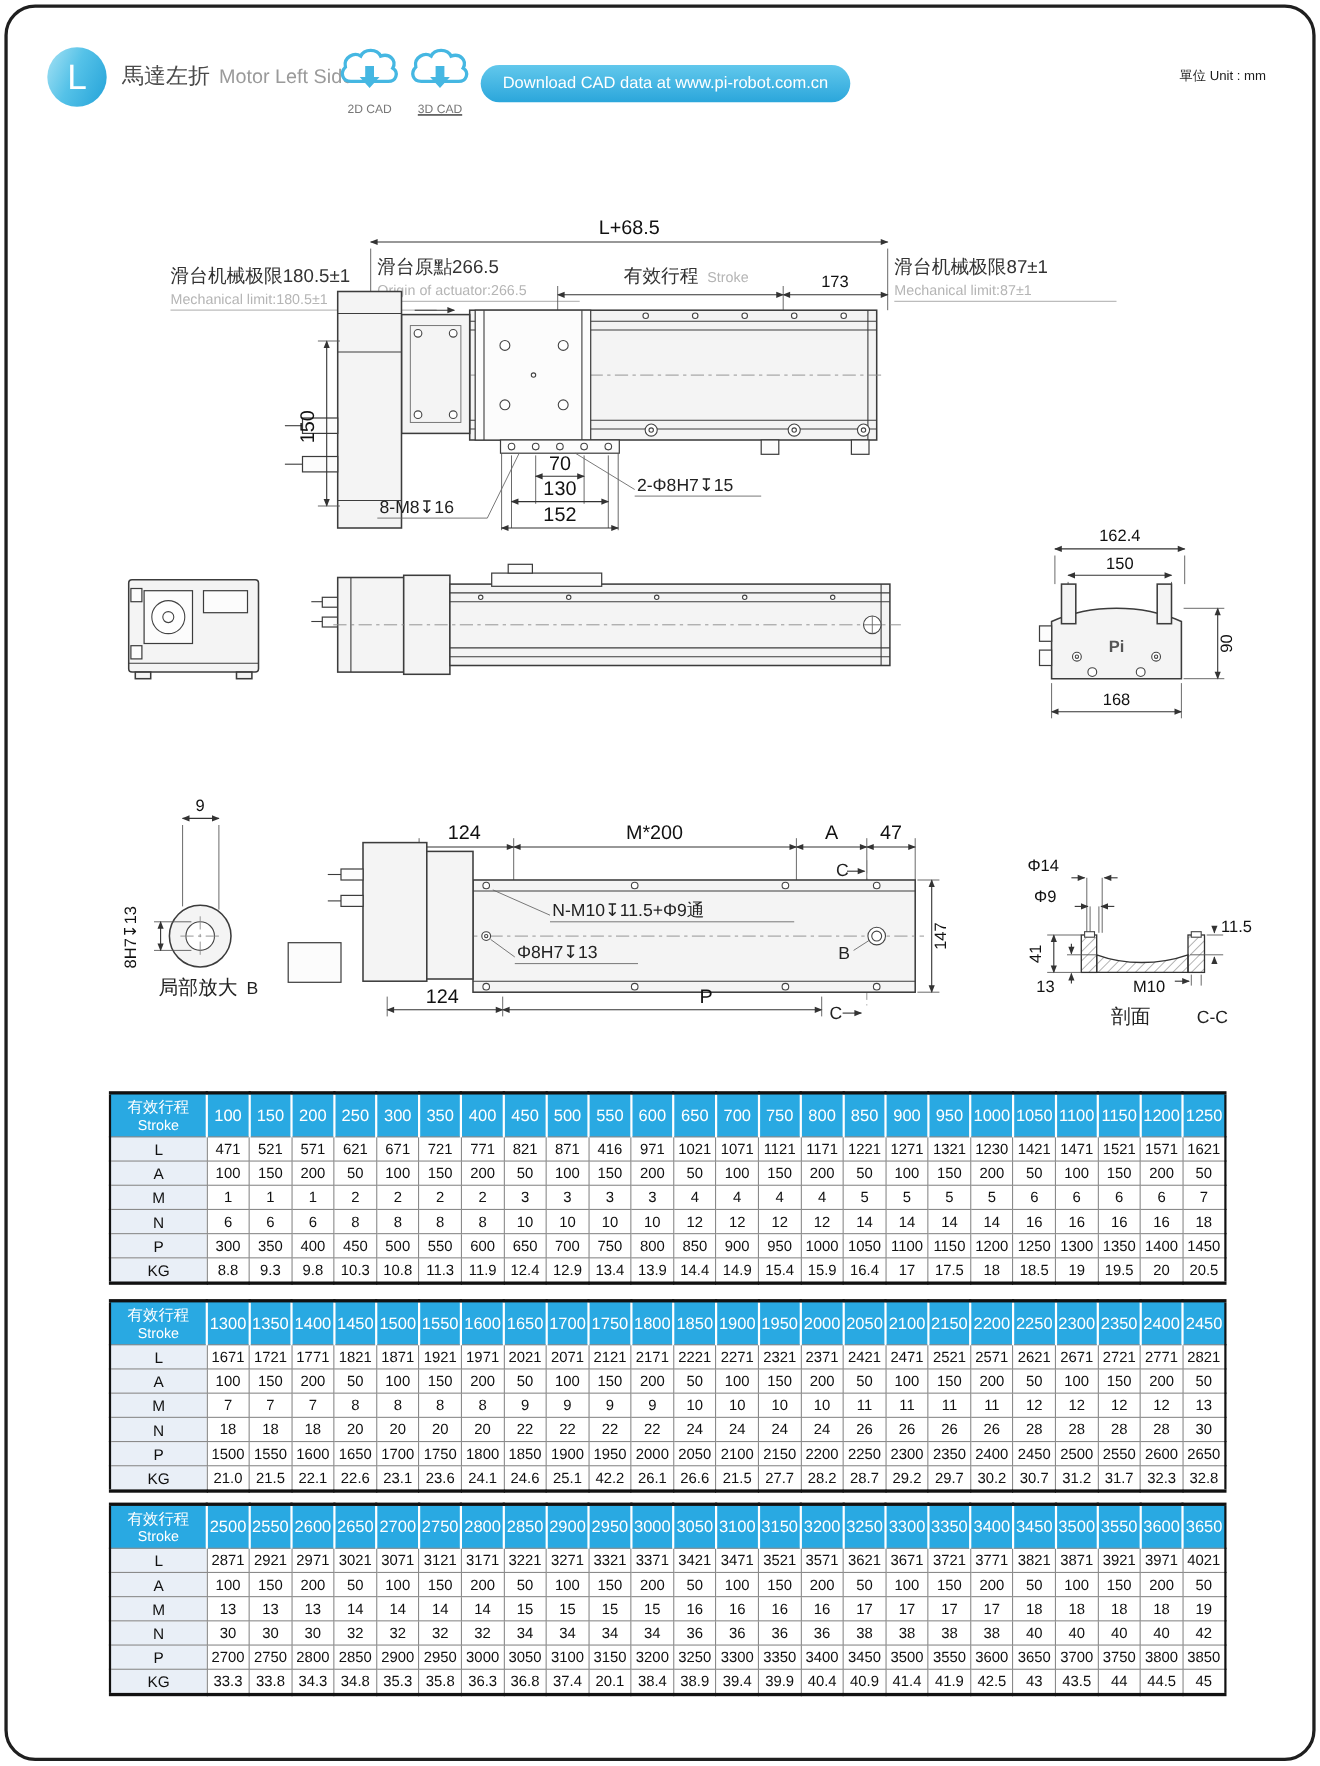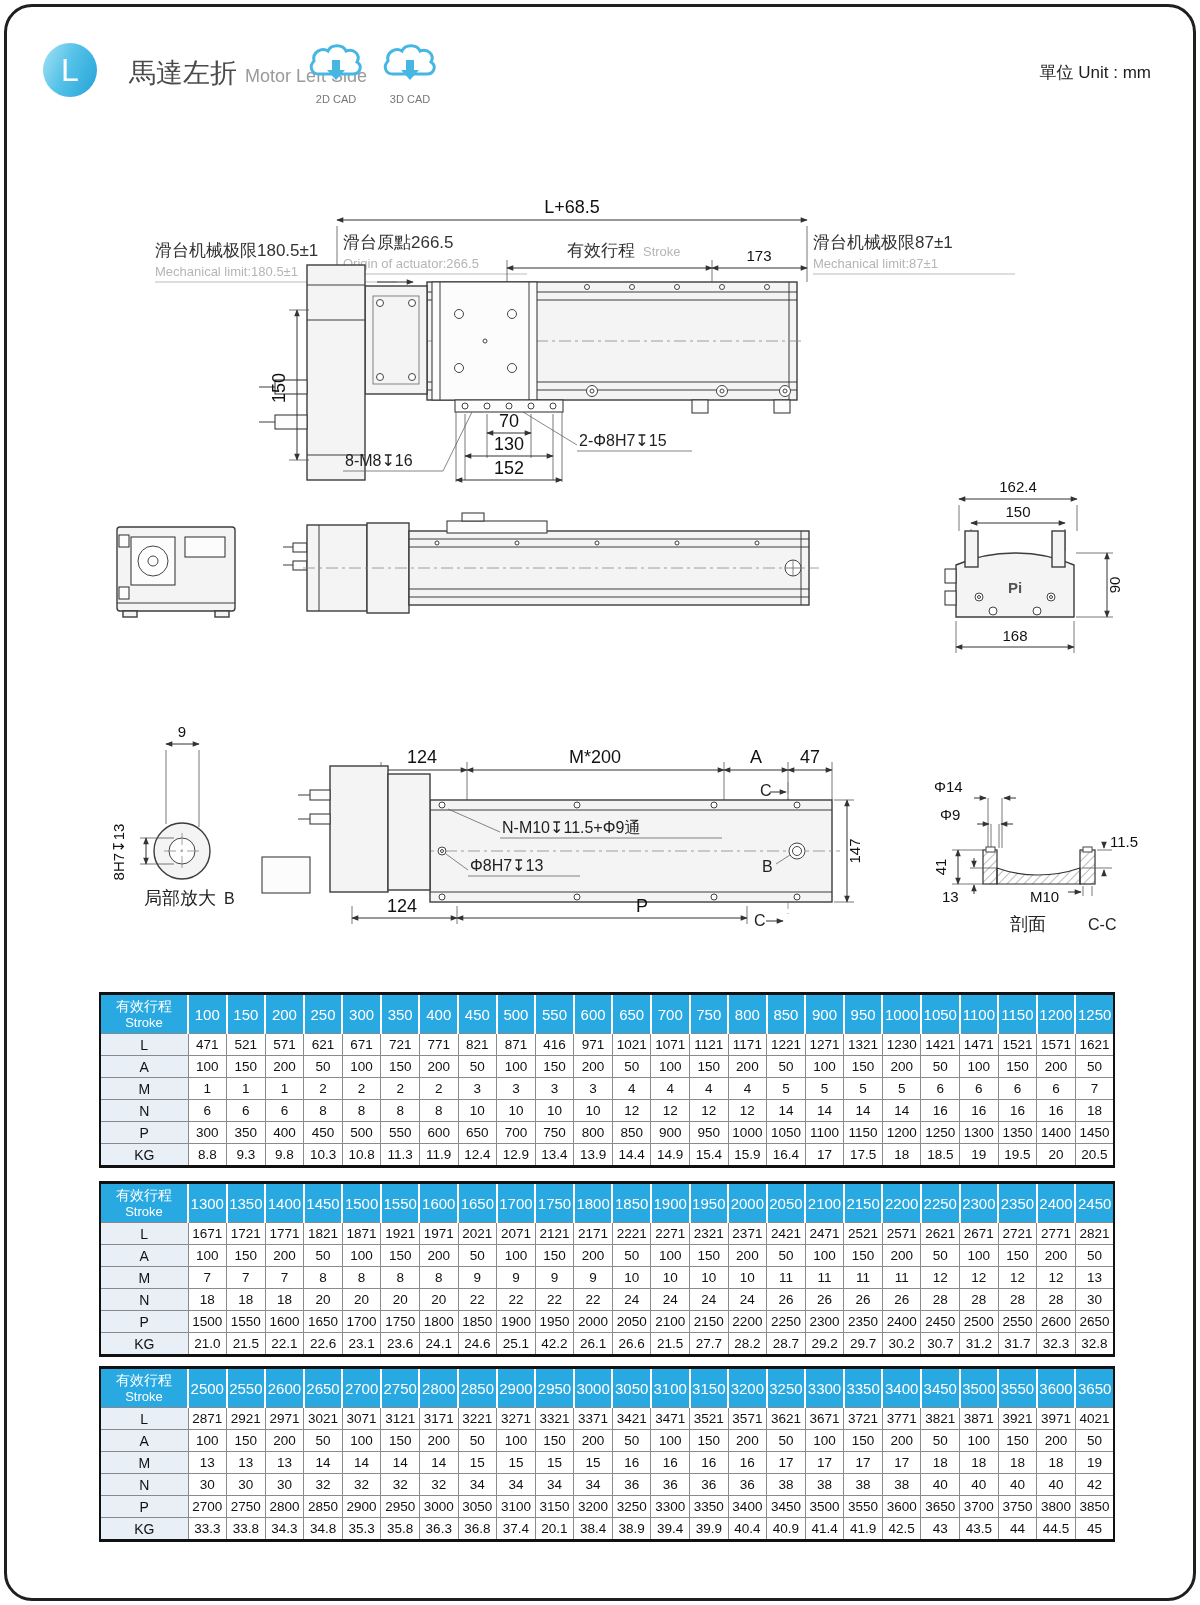--- a/index.html
+++ b/index.html
@@ -3,27 +3,27 @@
 <meta charset="utf-8">
 <style>
   html,body{margin:0;padding:0;background:#fff;}
   body{width:1200px;height:1605px;position:relative;font-family:"Liberation Sans",sans-serif;-webkit-font-smoothing:antialiased;}
   .page{position:absolute;inset:4px;border:3px solid #1f1f1f;border-radius:28px;background:#fff;overflow:hidden;}
   
   .badge{position:absolute;left:36px;top:36px;width:54px;height:54px;border-radius:50%;
     background:linear-gradient(115deg,#a7e2f4 0%,#55c2e8 45%,#23a2d8 100%);
     color:#fff;font-size:32px;display:flex;align-items:center;justify-content:center;}
   .title{position:absolute;left:104px;top:48px;white-space:nowrap;}
-  .title .zh{font-size:27px;color:#4a4a4a;margin-left:18px;}
+  .title .zh{font-size:20px;color:#4a4a4a;}
   .title .en{font-size:18px;color:#9a9a9a;margin-left:8px;}
   .cloud-wrap{position:absolute;top:36px;text-align:center;width:62px;}
   .cloud-wrap .lbl{font-size:11px;color:#777;margin-top:0px;text-align:center;}
   .pill{position:absolute;left:430px;top:52px;height:34px;line-height:34px;padding:0 20px;border-radius:17px;
     background:linear-gradient(#62c8ec,#2ba6db);color:#fff;font-size:15px;white-space:nowrap;}
-  .unit{position:absolute;right:42px;top:54px;font-size:17px;color:#1d1d1d;}
+  .unit{position:absolute;right:42px;top:54px;font-size:12px;color:#1d1d1d;}
   
   svg{font-family:"Liberation Sans",sans-serif;position:absolute;overflow:visible;}
   .part{fill:#f4f4f4;stroke:#3c3c3c;stroke-width:1.4;}
   .part-light{fill:#fcfcfc;stroke:#3c3c3c;stroke-width:1.1;}
   .ln{stroke:#3c3c3c;stroke-width:1;fill:none;}
   .thin{stroke:#666;stroke-width:.8;fill:none;}
   .cl{stroke:#888;stroke-width:.8;stroke-dasharray:12 4 3 4;fill:none;}
   .dim{stroke:#333;stroke-width:1;fill:none;marker-start:url(#arr);marker-end:url(#arr);}
   .dime{stroke:#333;stroke-width:1;fill:none;marker-end:url(#arr);}
   .ext{stroke:#555;stroke-width:.8;fill:none;}
@@ -64,28 +64,29 @@
     <span class="zh">馬達左折</span><span class="en">Motor Left Side</span>
   </div>
 
   <div class="cloud-wrap" style="left:298px;">
     <svg width="58" height="46" viewBox="0 0 58 46" style="position:static;">
       <path d="M12,31 C4,31 2,23 7,18 C5,9 15,4 21,8 C24,1 36,1 39,8 C47,5 54,12 50,19 C56,23 53,31 46,31 L36,31 L22,31 Z" fill="#fff" stroke="#45b7e2" stroke-width="3"></path>
       <path d="M25,17 L33,17 L33,27 L38,27 L29,37 L20,27 L25,27 Z" fill="#45b7e2"></path>
     </svg>
     <div class="lbl">2D CAD</div>
   </div>
-  <div class="cloud-wrap" style="left:372px;">
+  <div class="cloud-wrap" style="left:362px;text-decoration:underline;">
     <svg width="58" height="46" viewBox="0 0 58 46" style="position:static;">
       <path d="M12,31 C4,31 2,23 7,18 C5,9 15,4 21,8 C24,1 36,1 39,8 C47,5 54,12 50,19 C56,23 53,31 46,31 L36,31 L22,31 Z" fill="#fff" stroke="#45b7e2" stroke-width="3"></path>
       <path d="M25,17 L33,17 L33,27 L38,27 L29,37 L20,27 L25,27 Z" fill="#45b7e2"></path>
     </svg>
     <div class="lbl">3D CAD</div>
   </div>
 
+  <div class="pill">Download CAD data at www.pi-robot.com.cn</div>
   <div class="unit">單位 Unit : mm</div>
 
   <svg style="left:140px;top:183px;" width="880" height="302" viewBox="0 0 880 302">
     <defs>
       <marker id="arr" viewBox="0 0 10 10" refX="9" refY="5" markerWidth="9" markerHeight="7" orient="auto-start-reverse">
         <path d="M0,1 L10,5 L0,9 z" fill="#333"></path>
       </marker>
       <pattern id="hatchp" width="6" height="6" patternUnits="userSpaceOnUse" patternTransform="rotate(45)">
         <line x1="0" y1="0" x2="0" y2="6" stroke="#777" stroke-width="1"></line>
       </pattern>

